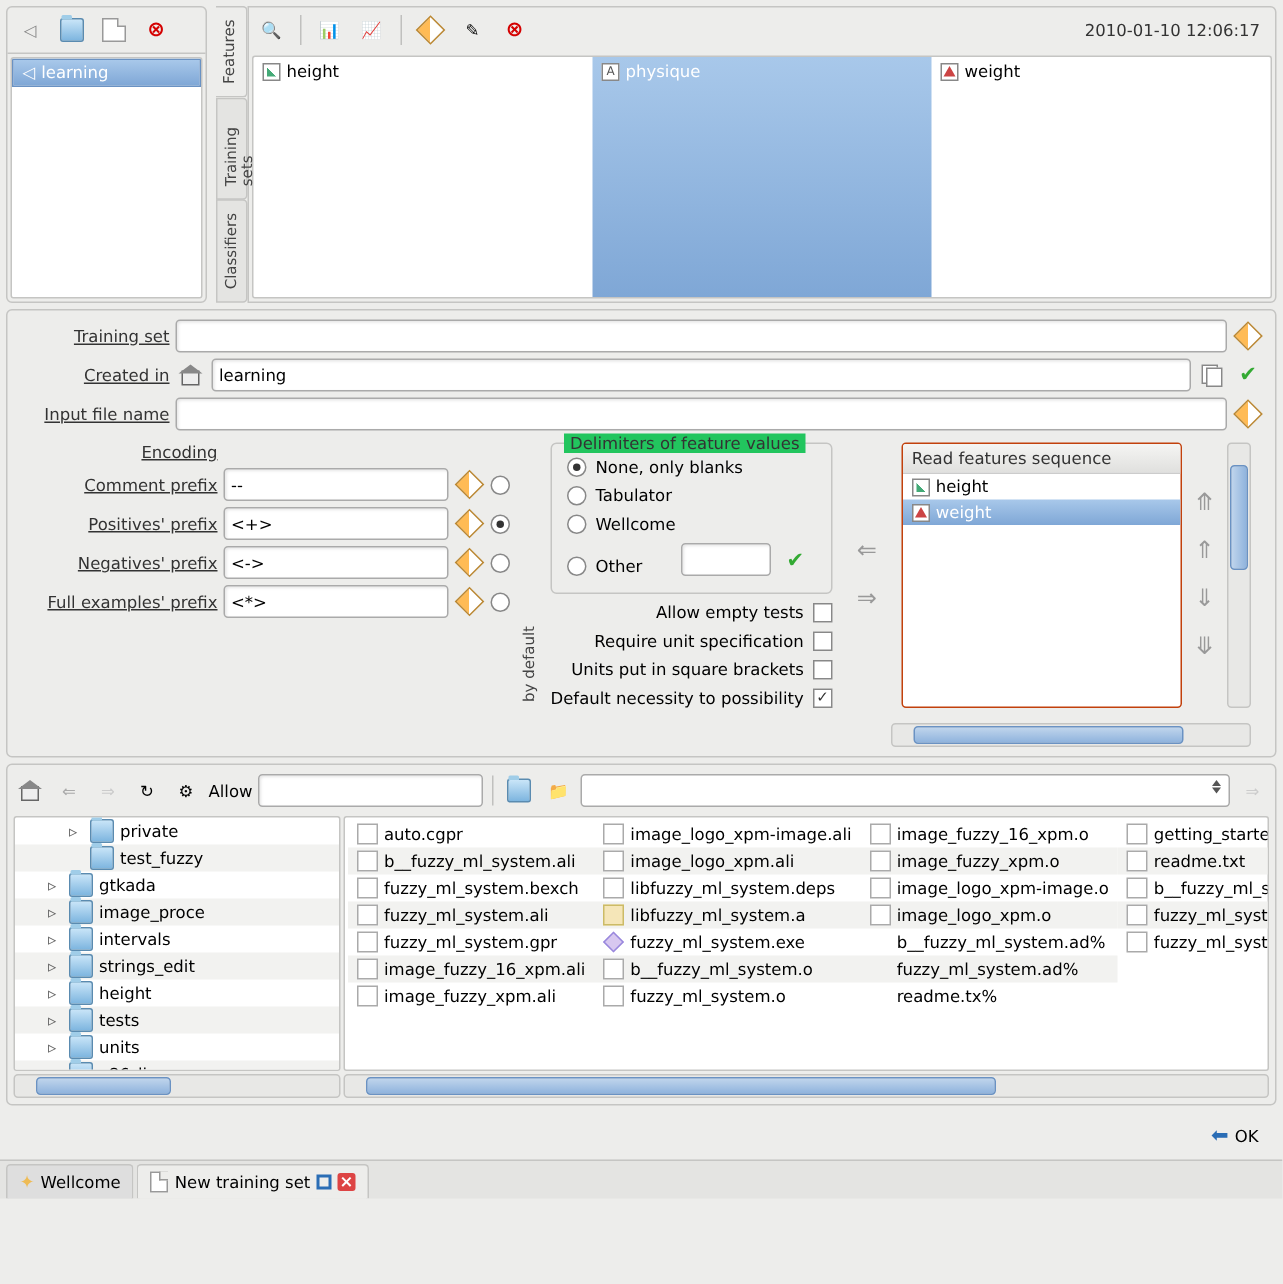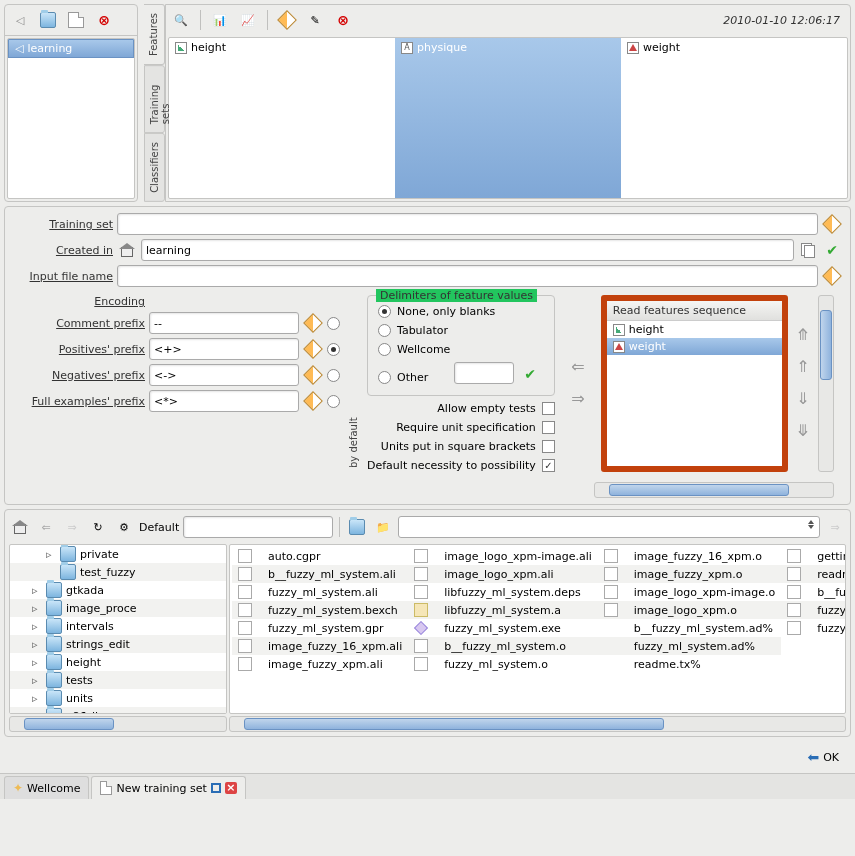--- a/index.html
+++ b/index.html
@@ -26,21 +26,21 @@
 .vtab.active { background:#ededeb; border-right:none; }
 .features-panel { flex:1; display:flex; flex-direction:column; border:1px solid #c5c5c3; border-radius:0 4px 4px 0; }
 .features-list { flex:1; background:#fff; border:1px solid #c5c5c3; margin:2px; border-radius:2px; display:flex; }
 .feat-col { flex:1; padding:3px 6px; display:flex; align-items:flex-start; gap:4px; }
 .feat-col.sel { background:linear-gradient(#a8c8ea,#7fa7d6); color:#fff; }
 .feat-icon { width:12px; height:12px; border:1px solid #888; background:#fff; flex-shrink:0; margin-top:1px; }
 .feat-icon.num::after { content:''; display:block; width:6px; height:6px; margin:2px; background:linear-gradient(45deg,#4a7,#4a7 50%,transparent 50%); }
 .feat-icon.s { background:#fff; }
 .feat-icon.s::after { content:'A'; font-size:8px; color:#555; display:block; text-align:center; line-height:10px; }
 .feat-icon.w::after { content:''; display:block; width:0; height:0; margin:1px auto; border-left:4px solid transparent; border-right:4px solid transparent; border-bottom:7px solid #c44; }
-.timestamp { margin-left:auto; color:#333; padding-right:6px;font-style:italic; }
+.timestamp { margin-left:auto; color:#333; padding-right:6px; }
 .form-section { padding:6px 8px; display:flex; flex-direction:column; gap:4px; }
 .form-row { display:flex; align-items:center; gap:4px; }
 .form-label { text-align:right; width:100px; color:#333; flex-shrink:0;text-decoration:underline; }
 .text-input { flex:1; height:22px; border:1px solid #aaa; border-radius:3px; background:#fff; padding:0 4px; box-shadow:inset 1px 1px 2px rgba(0,0,0,0.1); }
 .small-btn { width:20px; height:20px; display:flex; align-items:center; justify-content:center; cursor:pointer; }
 .edit-icon { width:14px; height:14px; background:linear-gradient(135deg,#fb5 50%,#fff 50%); border:1px solid #b83; transform:rotate(-45deg); }
 .check-icon { color:#3a3; font-size:14px; font-weight:bold; }
 .home-icon { width:16px; height:14px; position:relative; }
 .home-icon::before { content:''; position:absolute; left:2px; bottom:0; width:10px; height:8px; border:1px solid #666; background:#eee; }
 .home-icon::after { content:''; position:absolute; left:0; top:0; width:0; height:0; border-left:8px solid transparent; border-right:8px solid transparent; border-bottom:6px solid #888; }
@@ -55,41 +55,41 @@
 .radio.checked::after { content:''; width:5px; height:5px; border-radius:50%; background:#333; }
 .checkbox { width:13px; height:13px; border:1px solid #888; background:#fff; cursor:pointer; display:flex; align-items:center; justify-content:center; }
 .checkbox.checked::after { content:'✓'; font-size:10px; color:#333; }
 .vlabel { writing-mode:vertical-rl; transform:rotate(180deg); color:#444; font-size:10px; padding:4px 0; }
 .fieldset { border:1px solid #c5c5c3; border-radius:4px; padding:6px 10px 8px; position:relative; }
 .fieldset > .legend { position:absolute; top:-7px; left:8px; background:#22c55e; padding:0 4px; color:#333; }
 .delim-row { display:flex; align-items:flex-end; gap:6px; padding:3px 0; }
 .arrows-col { display:flex; flex-direction:column; gap:10px; justify-content:center; padding:0 4px; }
 .arrow-btn { width:22px; height:22px; color:#999; font-size:16px; text-align:center; cursor:pointer; }
 .seq-panel { flex:1; display:flex; }
-.seq-list { flex:1; border:6px solid #c2410c; border-radius:3px; background:#fff; overflow:hidden; }
+.seq-list { flex:1; border:1px solid #c2410c; border-radius:3px; background:#fff; overflow:hidden; }
 .seq-header { background:linear-gradient(#f5f5f3,#e0e0de); border-bottom:1px solid #ccc; padding:3px 6px; color:#333; }
 .seq-item { display:flex; align-items:center; gap:4px; padding:2px 6px; }
 .seq-item.sel { background:linear-gradient(#a8c8ea,#7fa7d6); color:#fff; }
 .vscroll { width:16px; background:#e8e8e6; border:1px solid #c5c5c3; border-radius:3px; position:relative; }
 .vscroll .thumb { position:absolute; left:1px; right:1px; top:14px; height:70px; background:linear-gradient(90deg,#c0d5ec,#8fb3dd); border:1px solid #6a92c3; border-radius:3px; }
 .hscroll { height:16px; background:#e8e8e6; border:1px solid #c5c5c3; border-radius:3px; position:relative; margin-top:2px; }
 .hscroll .thumb { position:absolute; top:1px; bottom:1px; left:14px; width:180px; background:linear-gradient(#c0d5ec,#8fb3dd); border:1px solid #6a92c3; border-radius:3px; }
 .check-rows { display:flex; flex-direction:column; gap:6px; padding-top:6px; }
 .check-row { display:flex; align-items:center; justify-content:flex-end; gap:6px; }
 .browser { border-top:1px solid #c5c5c3; padding:4px; }
 .browser-tb { display:flex; align-items:center; gap:4px; padding:2px 0 6px; }
 .browser-tb .text-input { width:150px; flex:none; }
 .browser-body { display:flex; gap:2px; height:170px; }
 .dir-tree { width:218px; border:1px solid #c5c5c3; background:#fff; border-radius:2px; overflow:hidden; position:relative; }
 .dir-row { display:flex; align-items:center; gap:4px; padding:1px 4px; height:18px; }
 .dir-row:nth-child(even) { background:#f2f2f0; }
 .dir-row .expander { width:10px; color:#666; cursor:pointer; }
 .file-grid { flex:1; border:1px solid #c5c5c3; background:#fff; border-radius:2px; padding:2px; display:flex; gap:0; overflow:hidden; }
 .file-col { display:flex; flex-direction:column; }
-.file-item { display:flex; align-items:center; gap:16px; padding:1px 6px; height:18px; white-space:nowrap; }
+.file-item { display:flex; align-items:center; gap:4px; padding:1px 6px; height:18px; white-space:nowrap; }
 .file-item:nth-child(even) { background:#f2f2f0; }
 .file-ic { width:14px; height:14px; flex-shrink:0; }
 .file-ic.txt { background:#fff; border:1px solid #aaa; }
 .file-ic.exe { background:#d8c8f0; border:1px solid #98d; transform:rotate(45deg); width:10px; height:10px; margin:2px; }
 .file-ic.lib { background:#f5e6b8; border:1px solid #cb6; }
 .ok-row { display:flex; justify-content:flex-end; padding:6px 12px; }
 .ok-btn { display:flex; align-items:center; gap:4px; cursor:pointer; padding:2px 4px; }
 .tabs-bottom { display:flex; background:#e4e4e2; border-top:1px solid #c5c5c3; height:26px; align-items:flex-end; padding-left:4px; }
 .btab { display:flex; align-items:center; gap:4px; padding:4px 8px; background:#ededeb; border:1px solid #c5c5c3; border-bottom:none; border-radius:3px 3px 0 0; margin-right:2px; cursor:pointer; }
 .btab.inactive { background:#dedede; }
@@ -320,21 +320,21 @@
 
 <div class="browser panel" style="margin:4px;">
   <div class="browser-tb">
     <div class="tbtn">
         <span class="home-icon"></span>
       </div>
     <div class="tbtn" style="color:#aaa">⇐</div>
     <div class="tbtn" style="color:#ccc">⇒</div>
     <div class="tbtn">↻</div>
     <div class="tbtn">⚙</div>
-    <span>Default</span>
+    <span>Allow</span>
     <input class="text-input" value="" style="">
     <div class="sep"></div>
     <div class="tbtn">
         <span class="icon folder-icon"></span>
       </div>
     <div class="tbtn" style="color:#ccc">📁</div>
     <div class="combo" style="flex:1">
         <span></span>
       </div>
     <div class="tbtn" style="color:#ccc">⇒</div>
@@ -407,25 +407,25 @@
           <div class="file-item">
             <span class="file-ic txt"></span>
             <span>auto.cgpr</span>
           </div>
           <div class="file-item">
             <span class="file-ic txt"></span>
             <span>b__fuzzy_ml_system.ali</span>
           </div>
           <div class="file-item">
             <span class="file-ic txt"></span>
+            <span>fuzzy_ml_system.bexch</span>
+          </div>
+          <div class="file-item">
+            <span class="file-ic txt"></span>
             <span>fuzzy_ml_system.ali</span>
-          </div>
-          <div class="file-item">
-            <span class="file-ic txt"></span>
-            <span>fuzzy_ml_system.bexch</span>
           </div>
           <div class="file-item">
             <span class="file-ic txt"></span>
             <span>fuzzy_ml_system.gpr</span>
           </div>
           <div class="file-item">
             <span class="file-ic txt"></span>
             <span>image_fuzzy_16_xpm.ali</span>
           </div>
           <div class="file-item">

